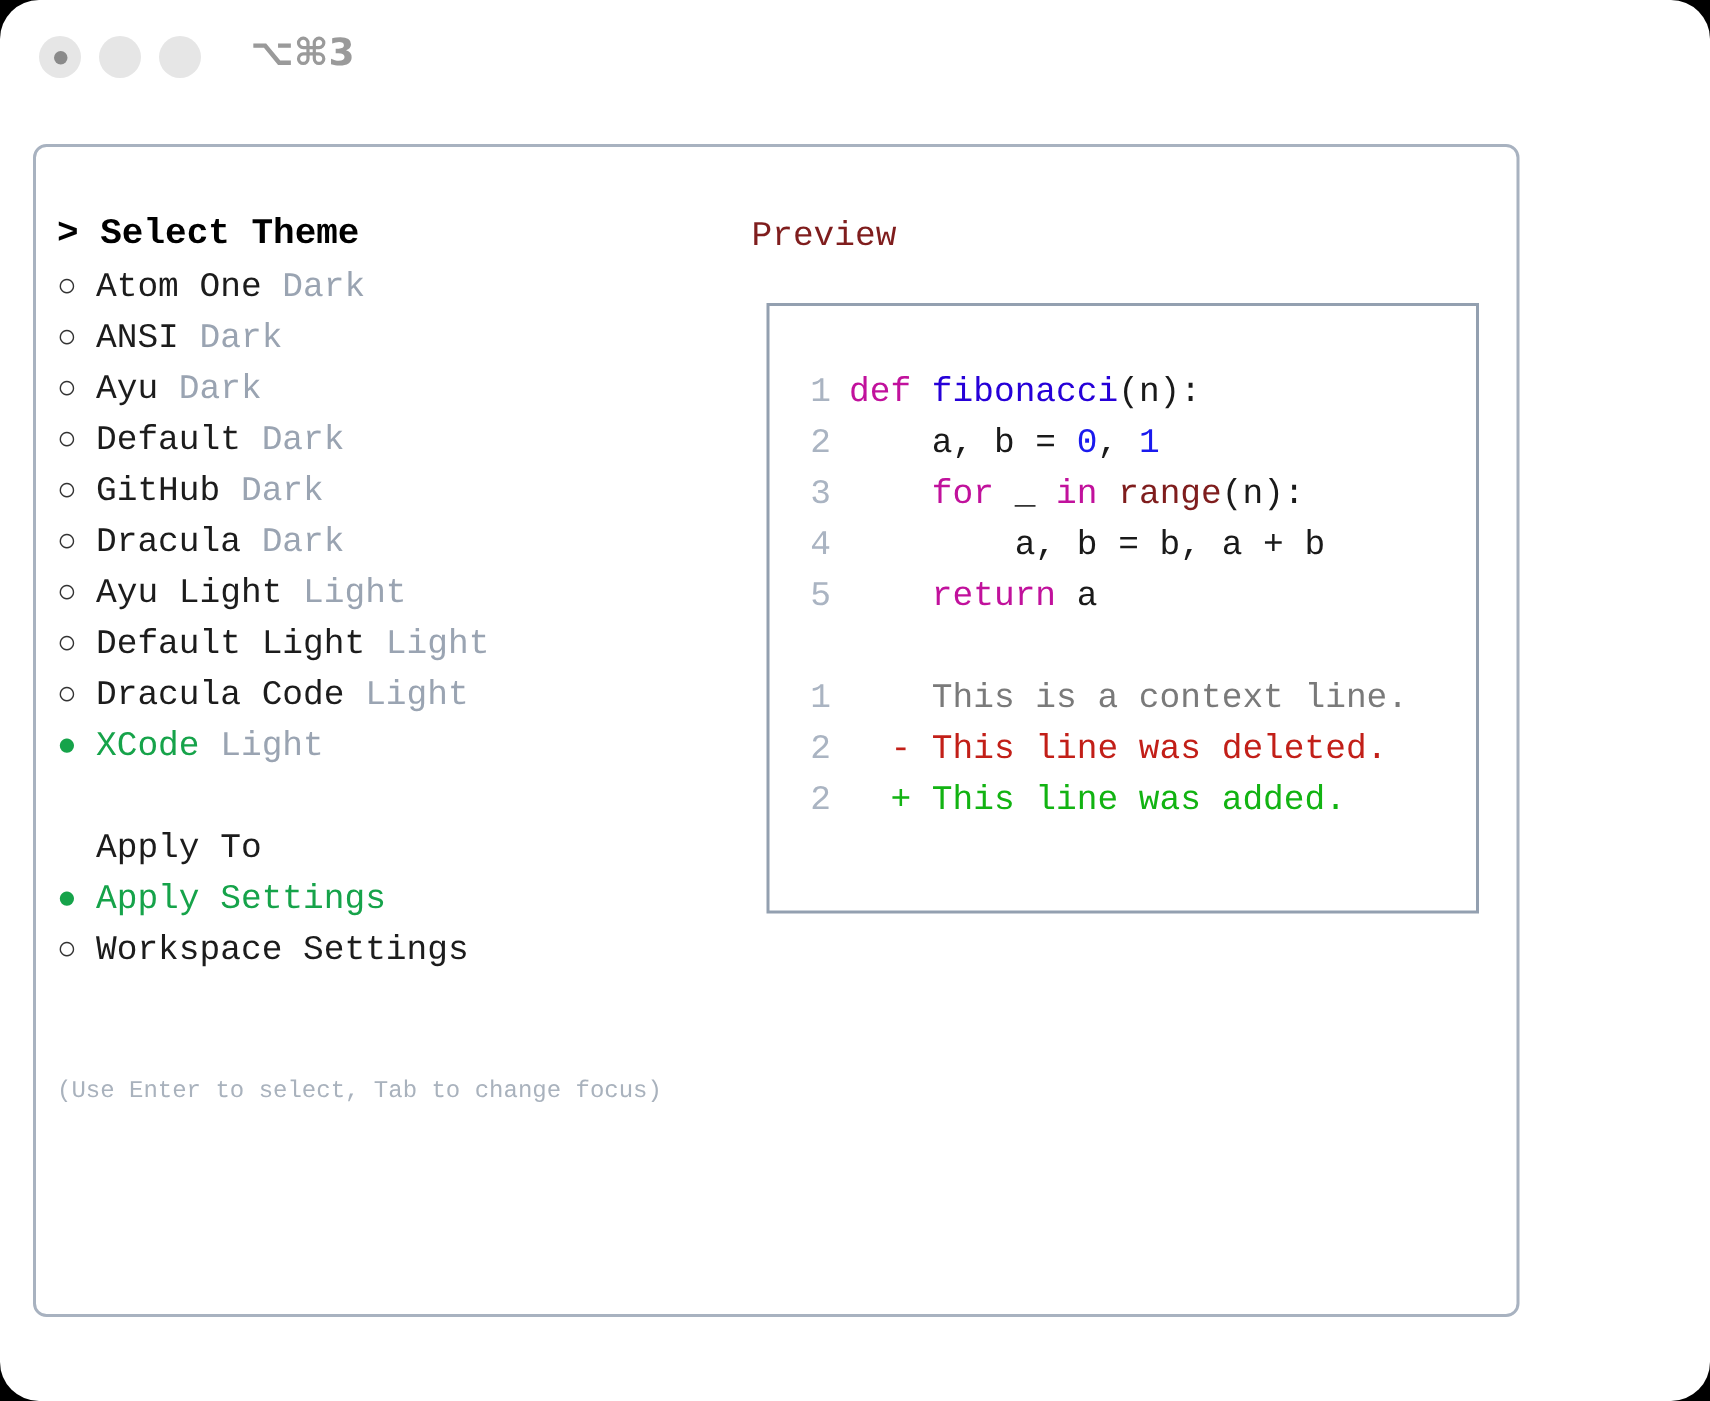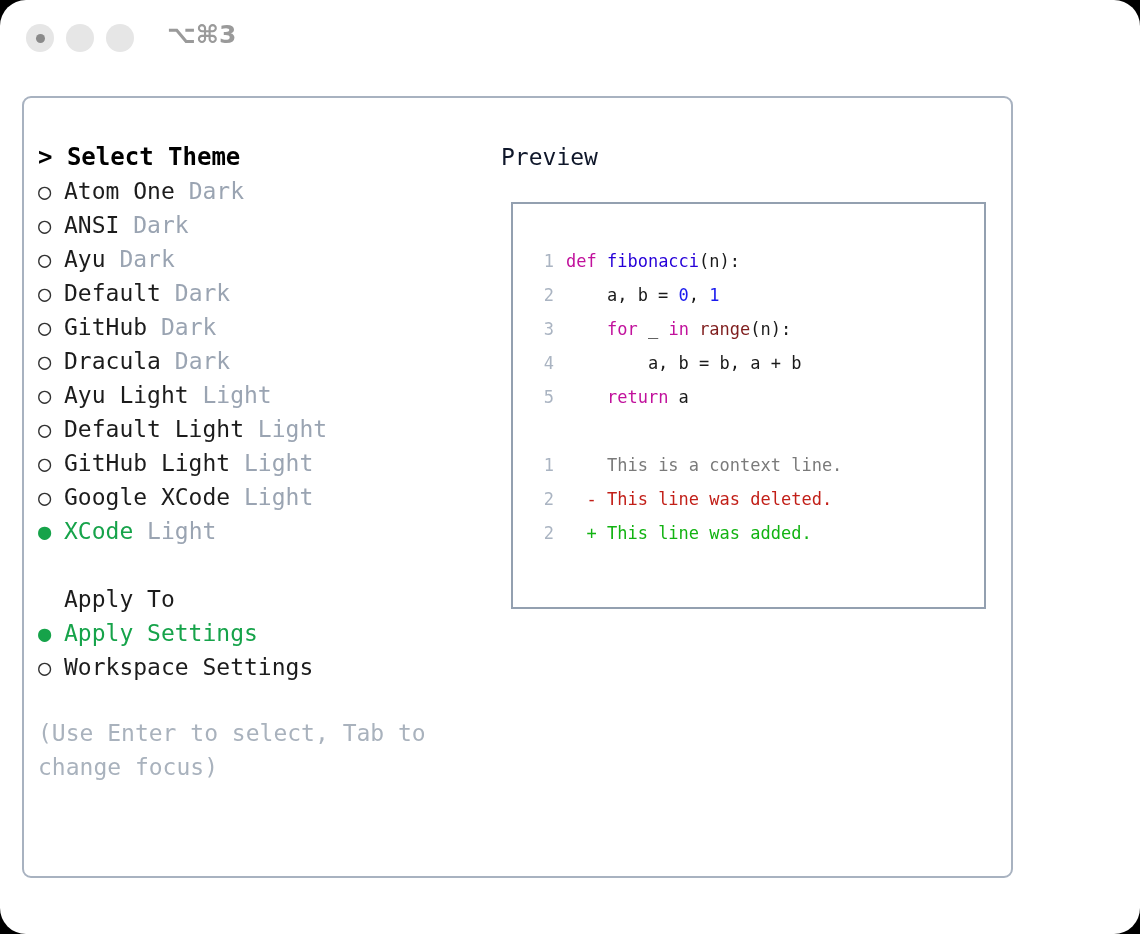--- a/index.html
+++ b/index.html
@@ -65,20 +65,21 @@
   #panel {
     position: absolute;
     left: 22px;
     top: 96px;
     width: 991px;
     height: 782px;
     border: 2px solid #a8b2c0;
     border-radius: 9px;
     box-sizing: border-box;
     background: #ffffff;
+    font-family: Liberation Mono, monospace;
   }
 
   
   #left-col {
     position: absolute;
     left: 14px;
     top: 42px;
     width: 460px;
   }
   .row {
@@ -102,59 +103,60 @@
   .marker.sel {
     color: #16a34a;
   }
   .label-sel { color: #16a34a; }
   .variant {
     color: #9aa4b2;
   }
   .spacer-sm { height: 34px; }
   .spacer-md { height: 32px; }
   .hint {
-    font-size: 23px;
+    font-size: 16px;
     line-height: 34px;
     color: #a9b2bd;
     width: 420px;
     white-space: normal;
+    margin-top: 28px;
   }
 
   
   #right-col {
     position: absolute;
     left: 477px;
     top: 42px;
     width: 500px;
   }
   .preview-title {
     font-size: 23px;
     line-height: 34px;
-    color: #0f172a;
+    color: #7f1d1d;
   }
   #preview-box {
     position: absolute;
     left: 10px;
     top: 62px;
     width: 475px;
     height: 407px;
     border: 2px solid #93a0b0;
     box-sizing: border-box;
     background: #ffffff;
   }
   .code-area {
     position: absolute;
     left: 15px;
     top: 40px;
     right: 6px;
   }
   .cline {
     height: 34px;
     line-height: 34px;
-    font-size: 17px;
+    font-size: 23px;
     white-space: pre;
   }
   .ln {
     display: inline-block;
     width: 26px;
     text-align: right;
     color: #aab4c2;
     margin-right: 12px;
   }
   .kw  { color: #c1119c; }
@@ -196,22 +198,21 @@
 
       <div id="theme-list">
           <div class="row"><span class="marker">○</span><span>Atom One</span><span class="variant"> Dark</span></div>
           <div class="row"><span class="marker">○</span><span>ANSI</span><span class="variant"> Dark</span></div>
           <div class="row"><span class="marker">○</span><span>Ayu</span><span class="variant"> Dark</span></div>
           <div class="row"><span class="marker">○</span><span>Default</span><span class="variant"> Dark</span></div>
           <div class="row"><span class="marker">○</span><span>GitHub</span><span class="variant"> Dark</span></div>
           <div class="row"><span class="marker">○</span><span>Dracula</span><span class="variant"> Dark</span></div>
           <div class="row"><span class="marker">○</span><span>Ayu Light</span><span class="variant"> Light</span></div>
           <div class="row"><span class="marker">○</span><span>Default Light</span><span class="variant"> Light</span></div>
-          <div class="row"><span class="marker">○</span><span>GitHub Light</span><span class="variant"> Light</span></div>
-          <div class="row"><span class="marker">○</span><span>Google XCode</span><span class="variant"> Light</span></div>
+          <div class="row"><span class="marker">○</span><span>Dracula Code</span><span class="variant"> Light</span></div>
           <div class="row"><span class="marker sel">●</span><span class="label-sel">XCode</span><span class="variant"> Light</span></div>
         </div>
 
       <div class="spacer-sm"></div>
 
       <div class="row">
         <span class="marker"></span><span>Apply To</span>
       </div>
 
       <div id="apply-to-list">

